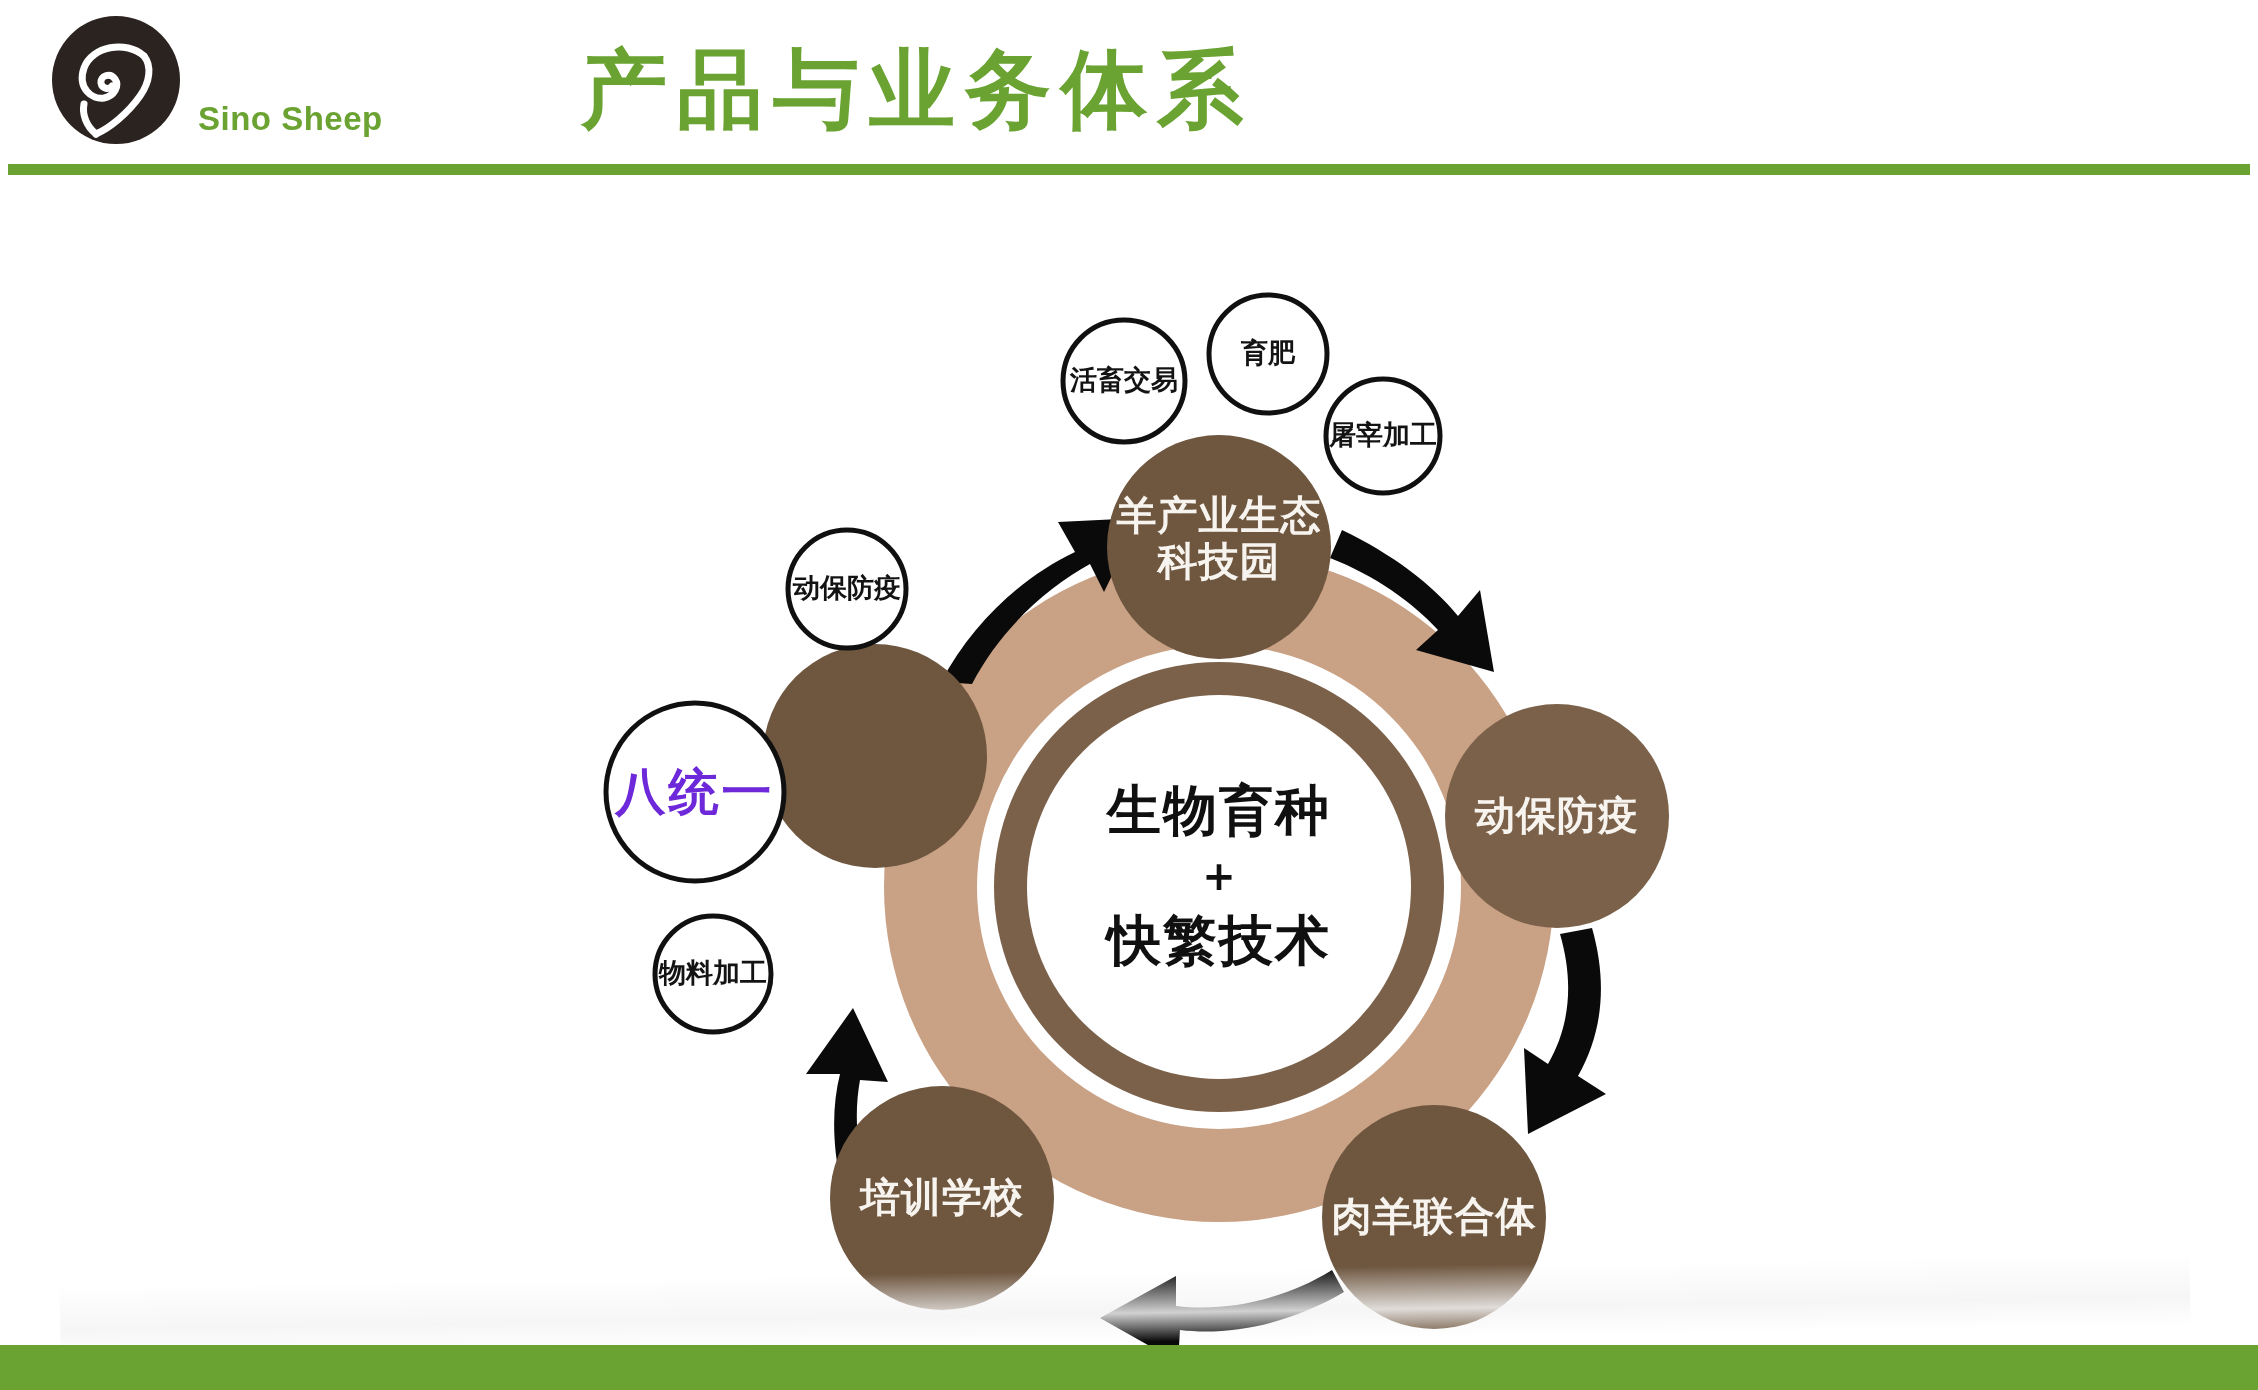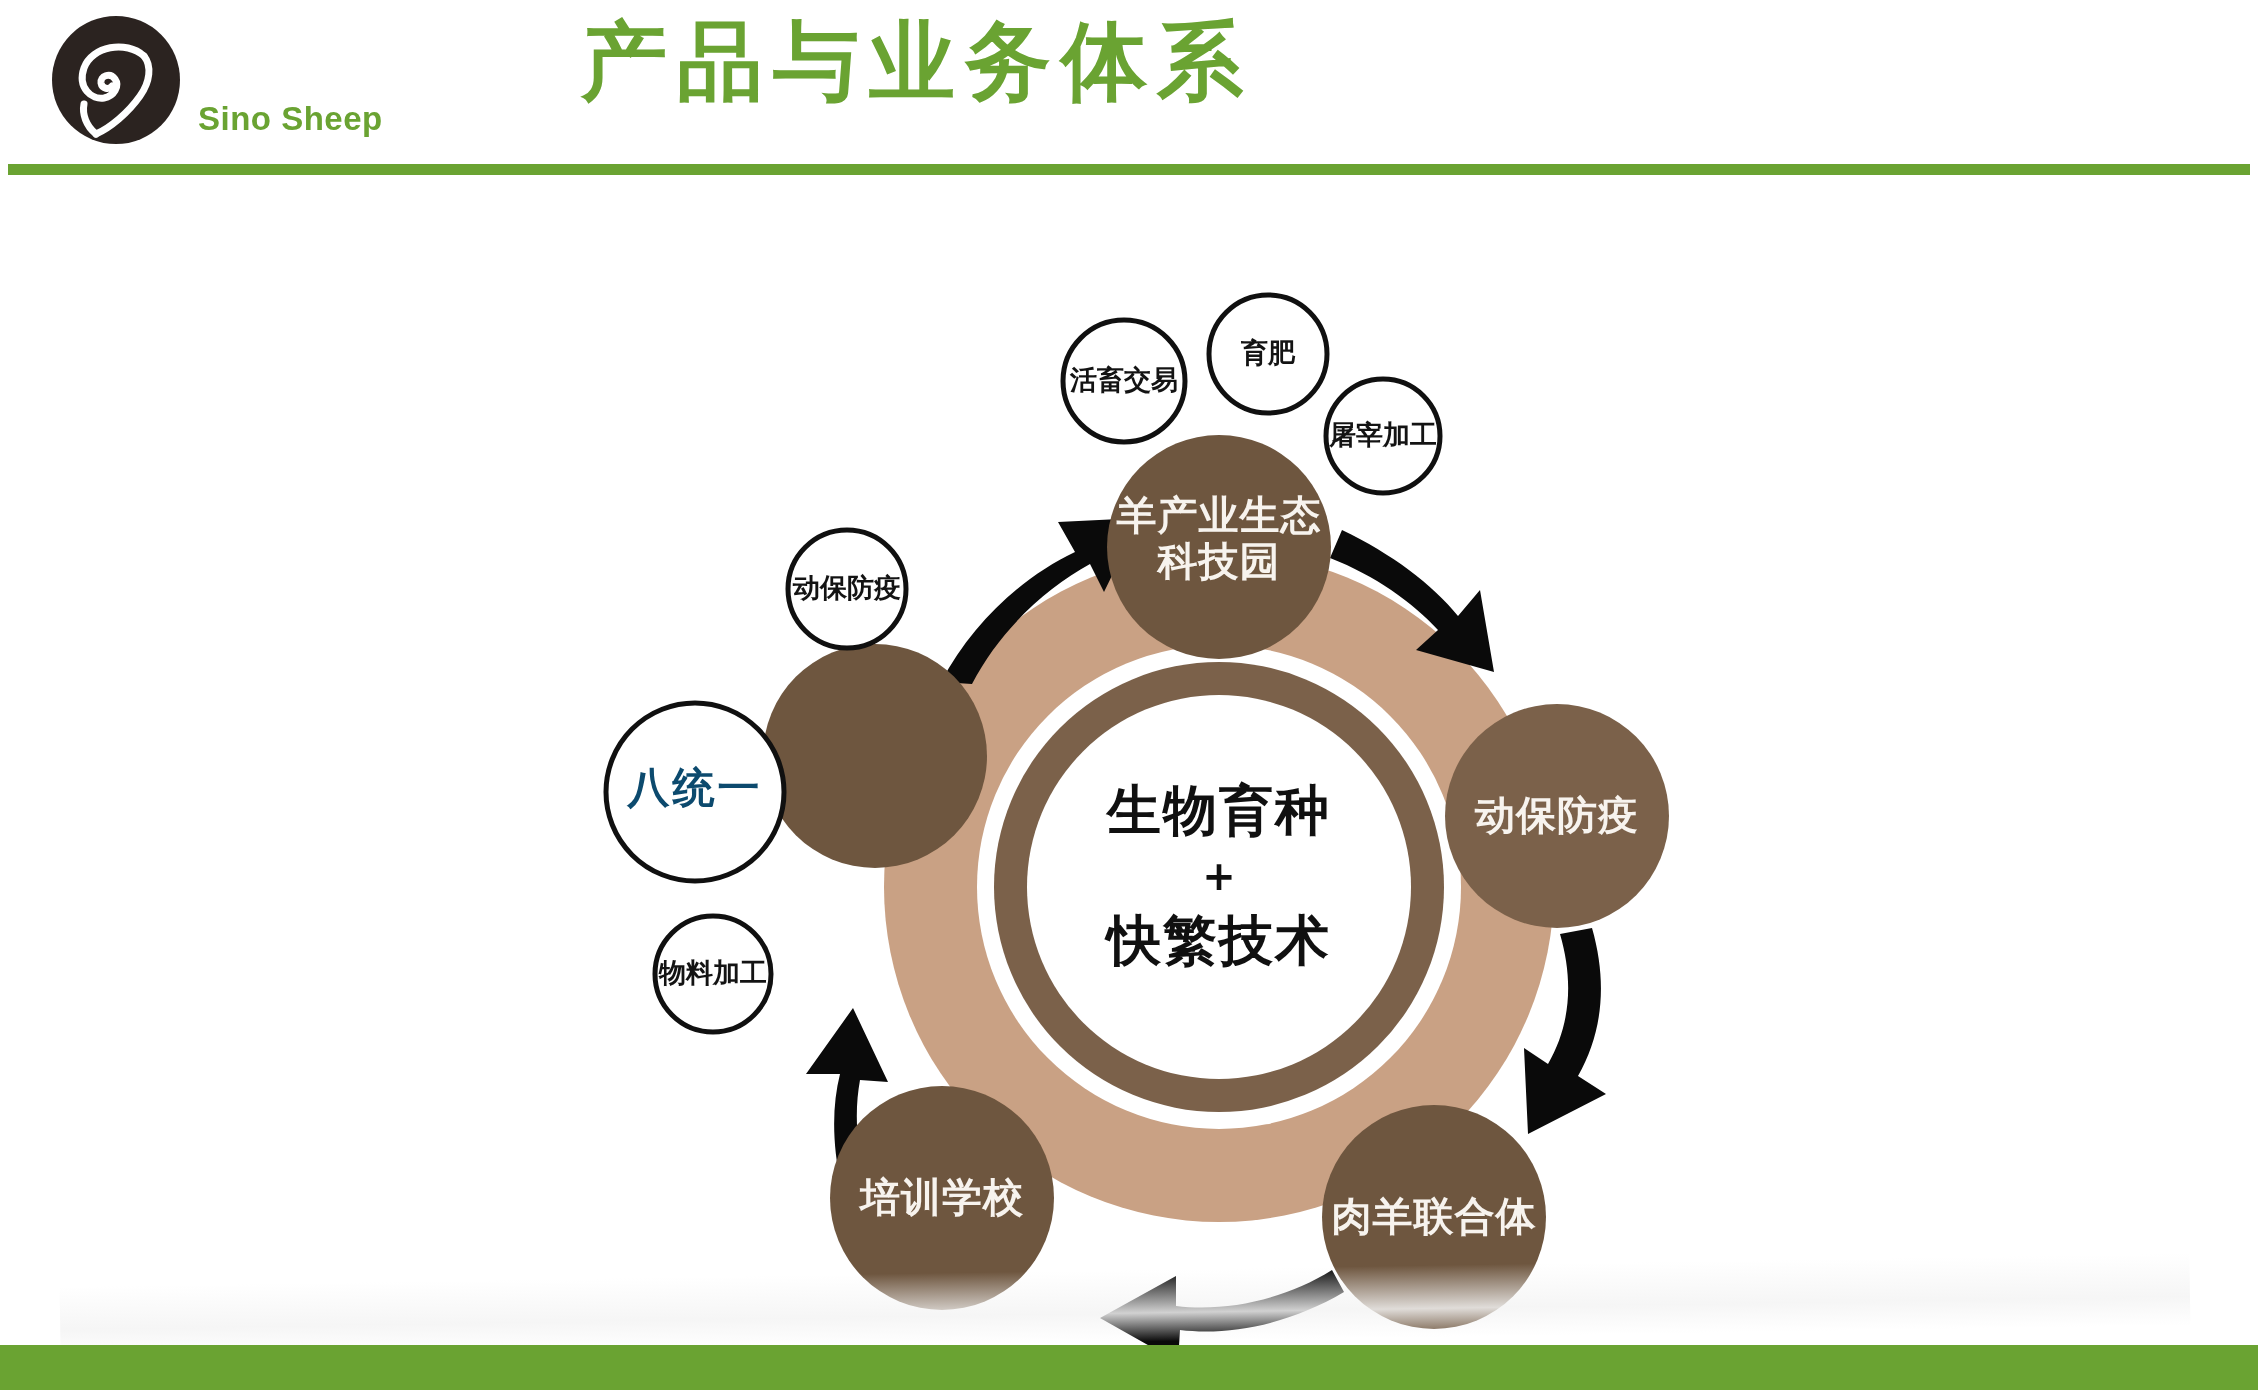--- a/index.html
+++ b/index.html
@@ -50,21 +50,21 @@
     position: absolute;
     left: 146px; top: 92px;
     font-size: 33px;
     font-weight: bold;
     color: #6aa332;
     letter-spacing: 0.5px;
     white-space: nowrap;
   }
   #slide-title {
     position: absolute;
-    left: 0; top: 4px;
+    left: 0; top: 32px;
     width: 1834px;
     text-align: center;
     font-size: 86px;
     font-weight: bold;
     color: #6aa332;
     letter-spacing: 10px;
     font-family: "DejaVu Sans", "Liberation Sans", sans-serif;
   }
   #header-rule {
     position: absolute;
@@ -109,22 +109,22 @@
     color: #f7f3ee;
     font-size: 40px;
     letter-spacing: 1px;
   }
   .small-node-label {
     color: #131313;
     font-size: 27px;
     letter-spacing: 0px;
   }
   .medium-node-label {
-    color: #0c4a6e;
-    font-size: 42px;
+    color: #6d28d9;
+    font-size: 50px;
     letter-spacing: 3px;
   }
   #core-label {
     position: absolute;
     text-align: center;
     color: #101010;
     font-family: "DejaVu Sans", "Liberation Sans", sans-serif;
     font-weight: bold;
     pointer-events: none;
   }

